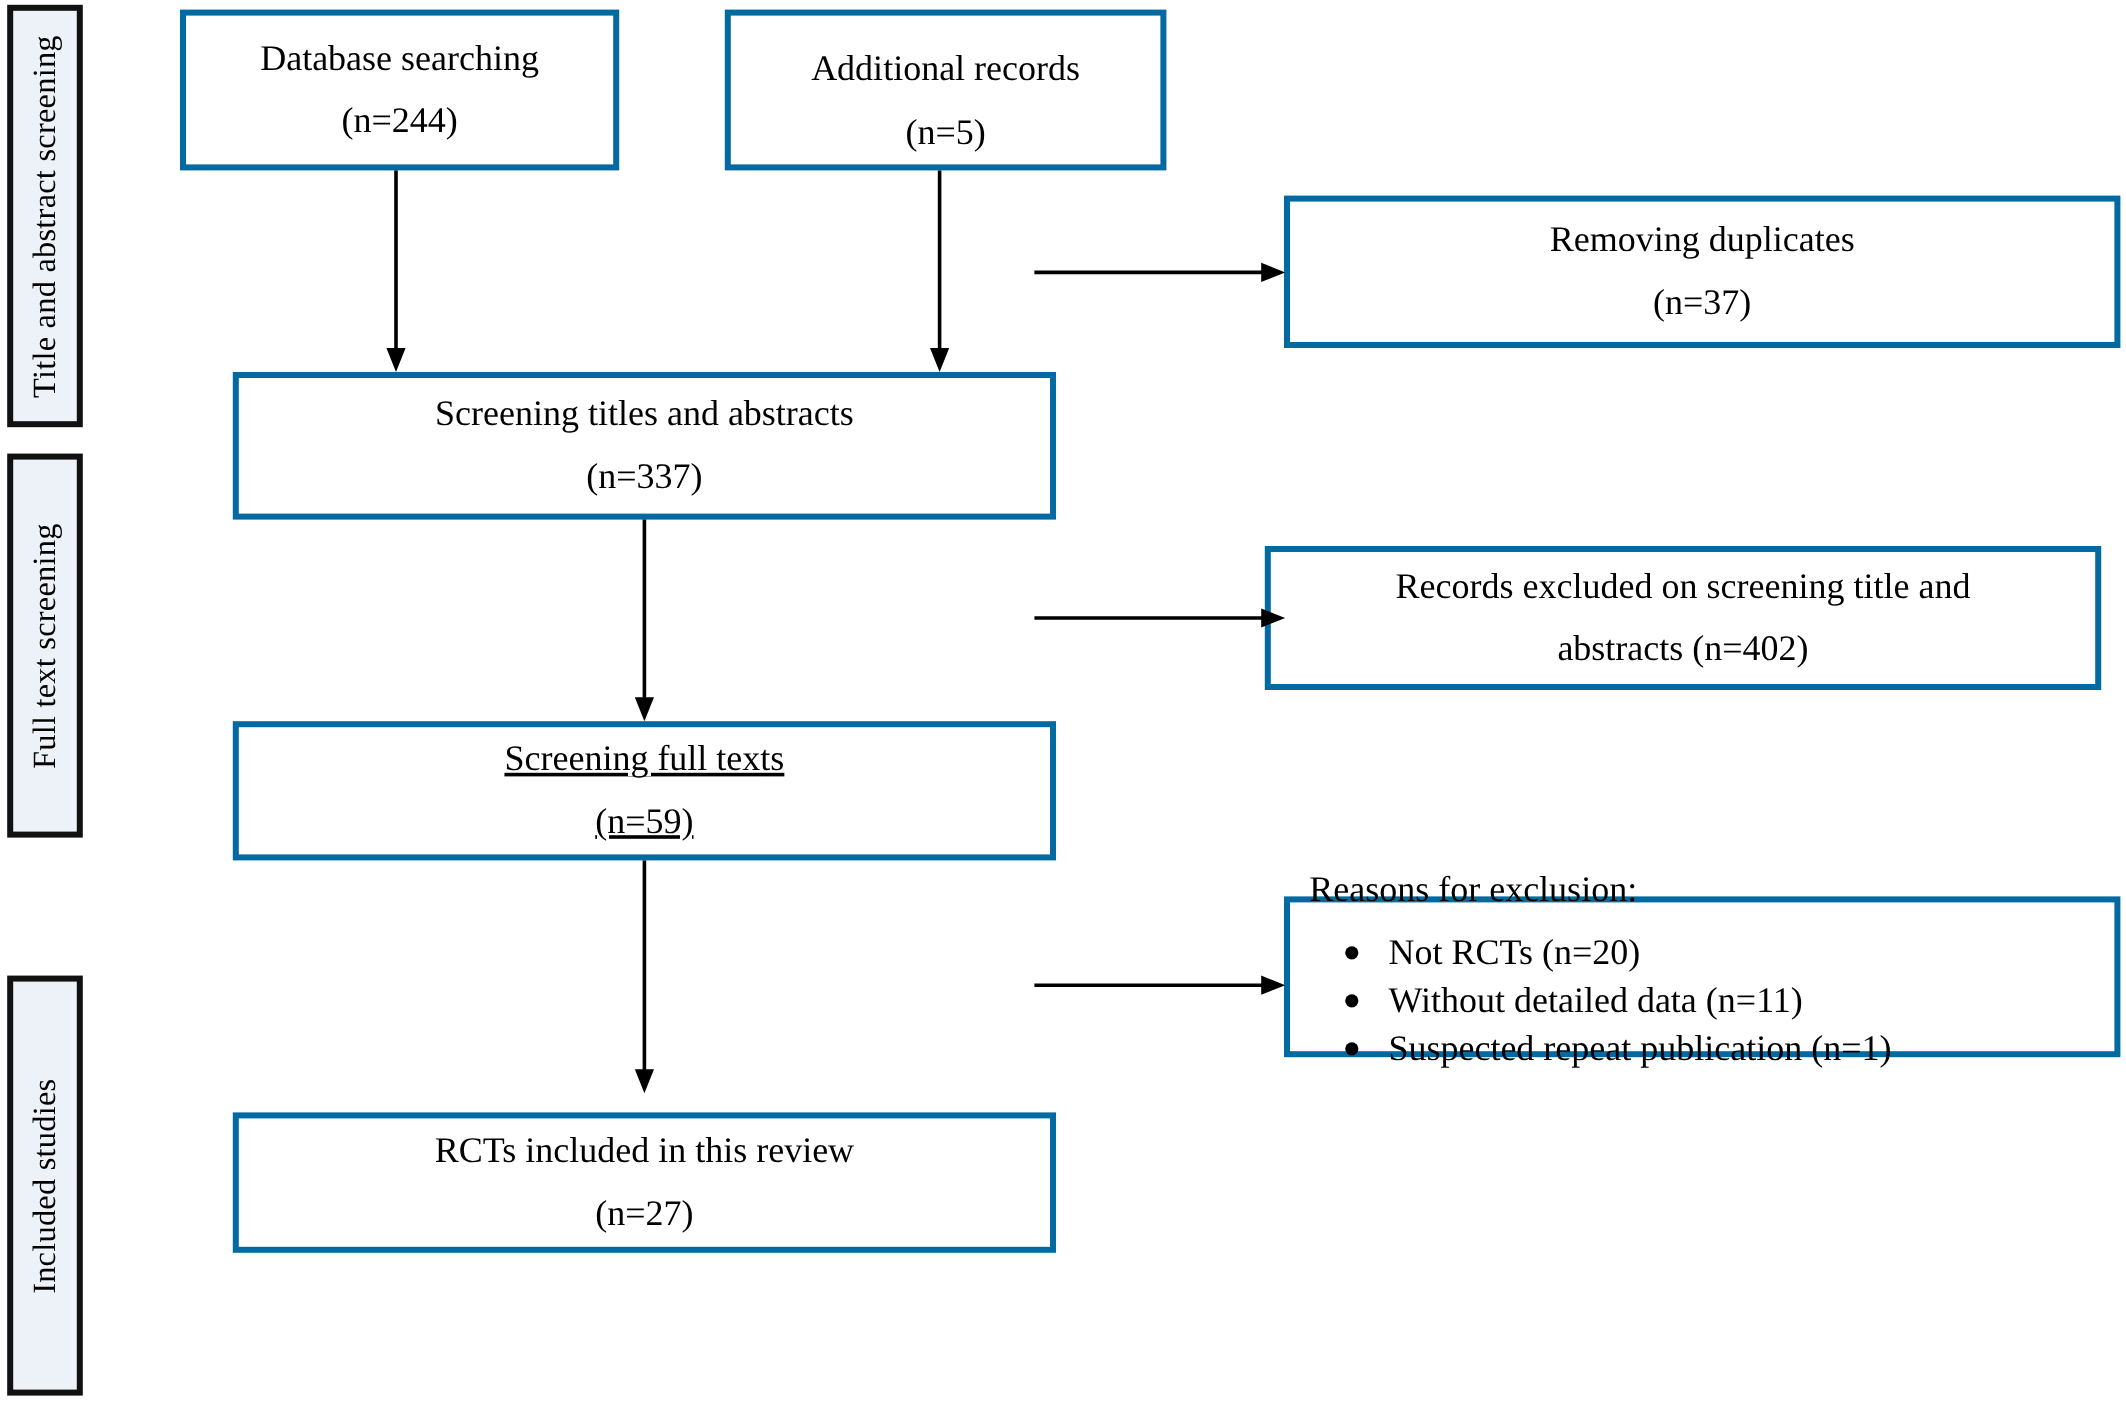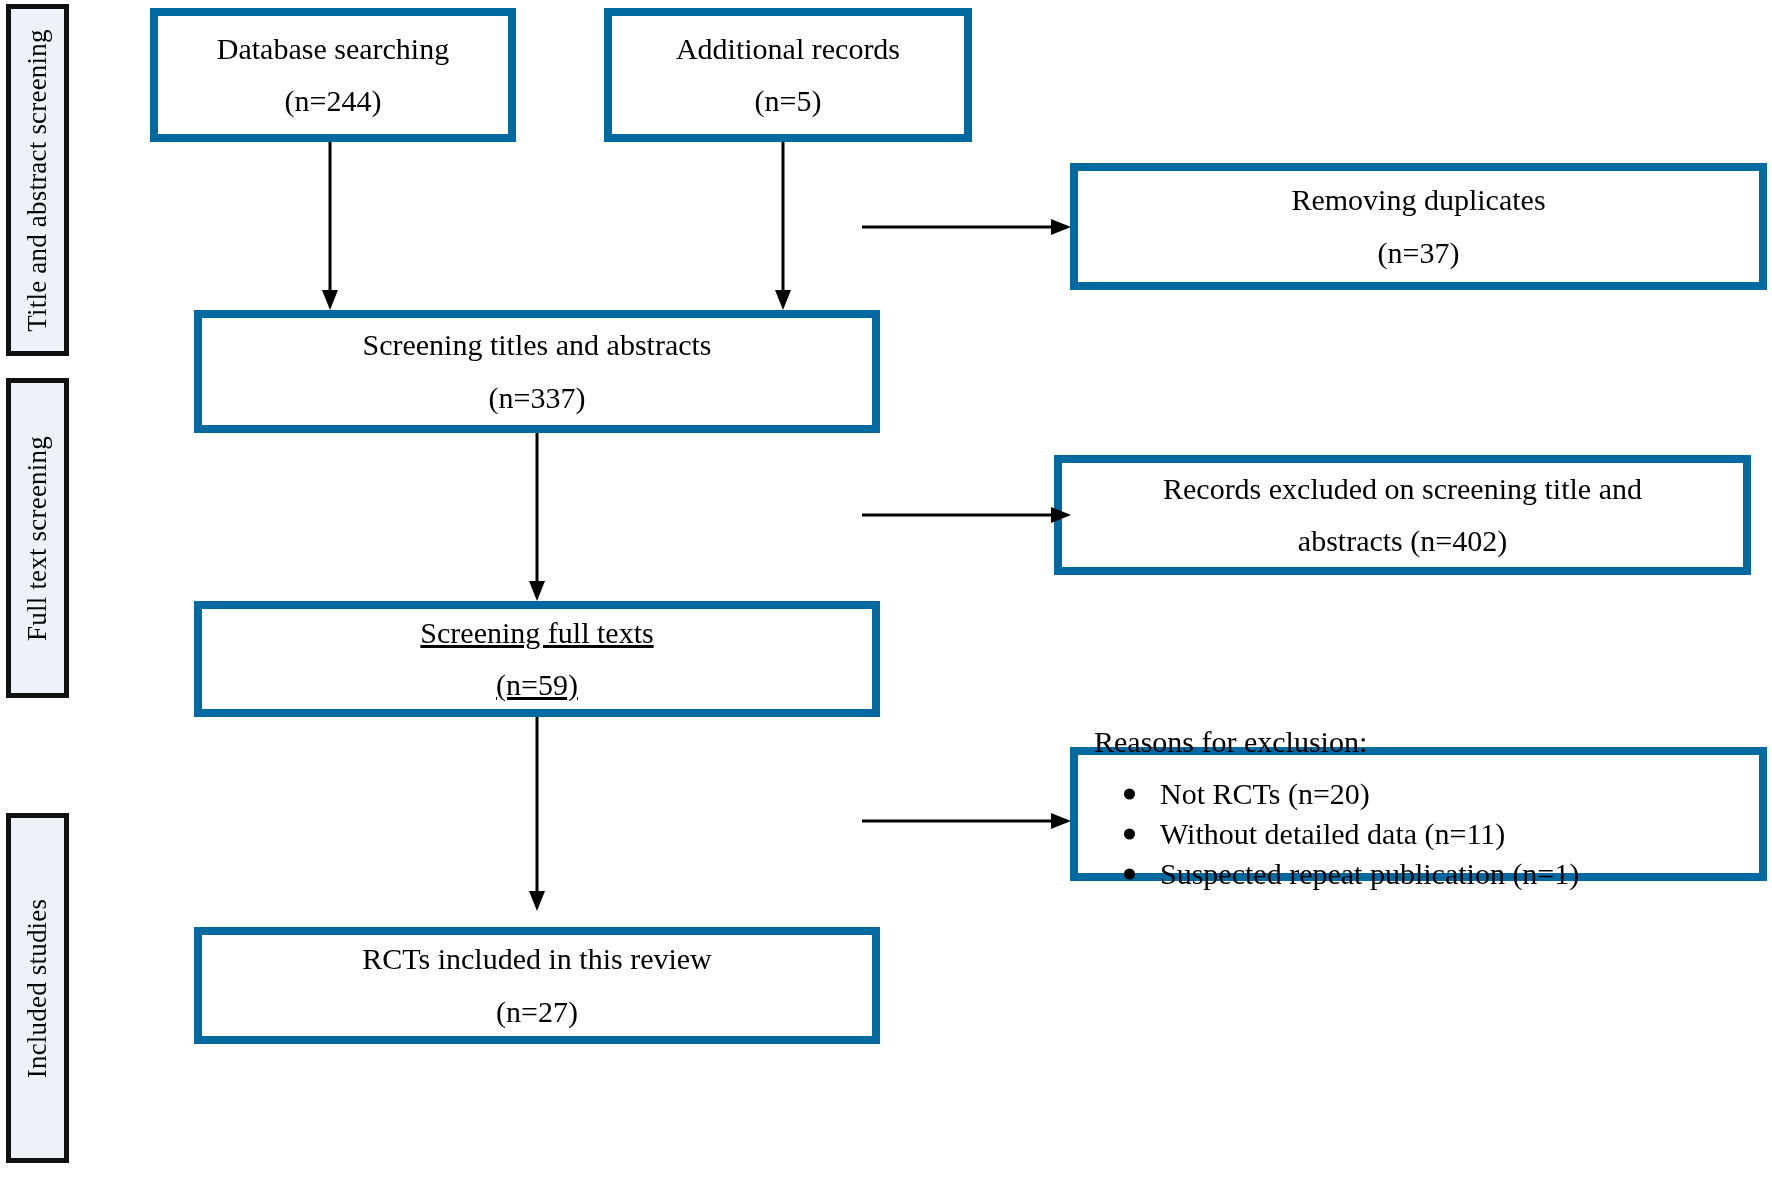--- a/index.html
+++ b/index.html
@@ -36,21 +36,21 @@
     font-size: 27px;
     letter-spacing: 0.2px;
     line-height: 1;
   }
 
   
   .box {
     position: absolute;
     box-sizing: border-box;
     background: #ffffff;
-    border: 8px solid #0369a1;
+    border: 5px solid #0369a1;
     display: flex;
     flex-direction: column;
     align-items: center;
     justify-content: center;
     text-align: center;
     font-size: 30px;
     line-height: 1.75;
   }
   .box .line { display: block; white-space: nowrap; }
 
@@ -104,21 +104,21 @@
 
   <div class="stage-label" style="left:6px; top:813px; width:63px; height:350px;">
     <span class="vtext">Included studies</span>
   </div>
 
   <div class="box" style="left:150px; top:8px; width:366px; height:134px;">
     <span class="line">Database searching</span>
     <span class="line">(n=244)</span>
   </div>
 
-  <div class="box" style="left:604px; top:8px; width:368px; height:134px;">
+  <div class="box" style="left:604px; top:8px; width:368px; height:134px;justify-content:flex-end;">
     <span class="line">Additional records</span>
     <span class="line">(n=5)</span>
   </div>
 
   <div class="box" style="left:1070px; top:163px; width:697px; height:127px;">
     <span class="line">Removing  duplicates</span>
     <span class="line">(n=37)</span>
   </div>
 
   <div class="box" style="left:194px; top:310px; width:686px; height:123px;">

